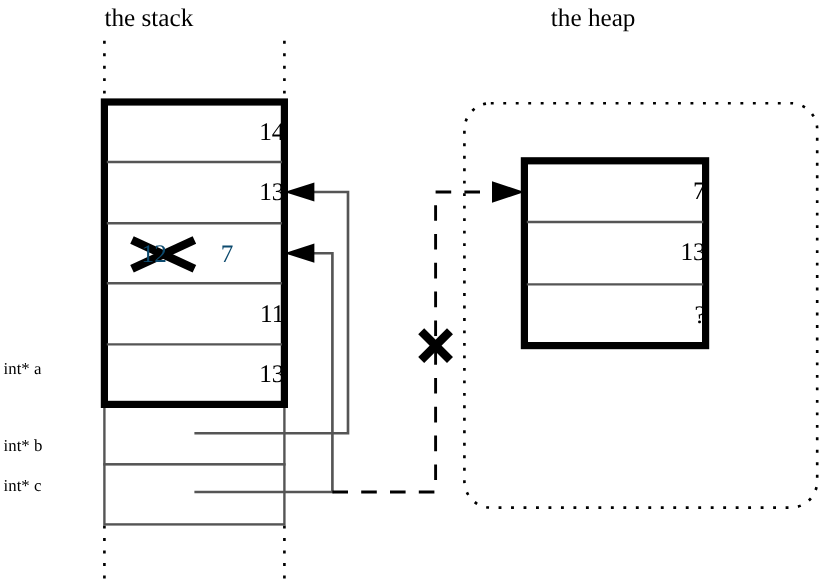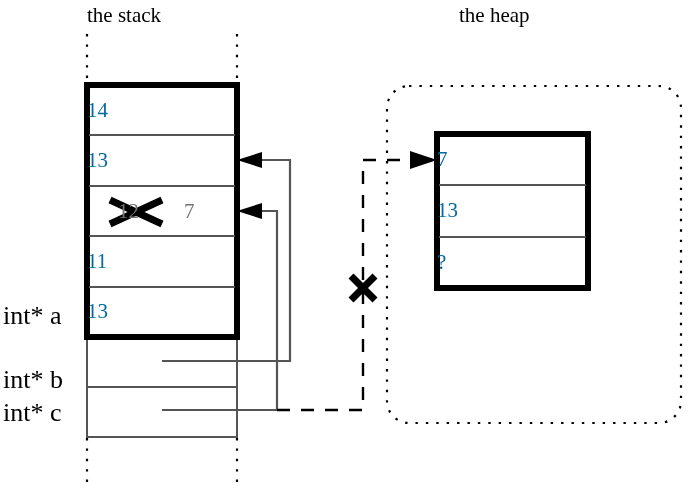--- a/index.html
+++ b/index.html
@@ -24,34 +24,34 @@
   }
   .ttl {
     position: absolute;
     font-size: 21px;
     color: #000000;
     white-space: nowrap;
   }
   .cellval {
     position: absolute;
     font-size: 21px;
-    color: #0369a1;
+    color: #000000;
     white-space: nowrap;
-    text-align: left;
+    text-align: right;
   }
   .varlabel {
     position: absolute;
-    font-size: 26px;
+    font-size: 14px;
     color: #000000;
     white-space: nowrap;
   }
   .struck {
     position: absolute;
     font-size: 21px;
-    color: #737373;
+    color: #0c4a6e;
     white-space: nowrap;
   }
 </style>
 </head>
 <body>
 
 <div id="canvas">
 
   <svg class="layer" viewBox="0 0 692 489" xmlns="http://www.w3.org/2000/svg">
 

